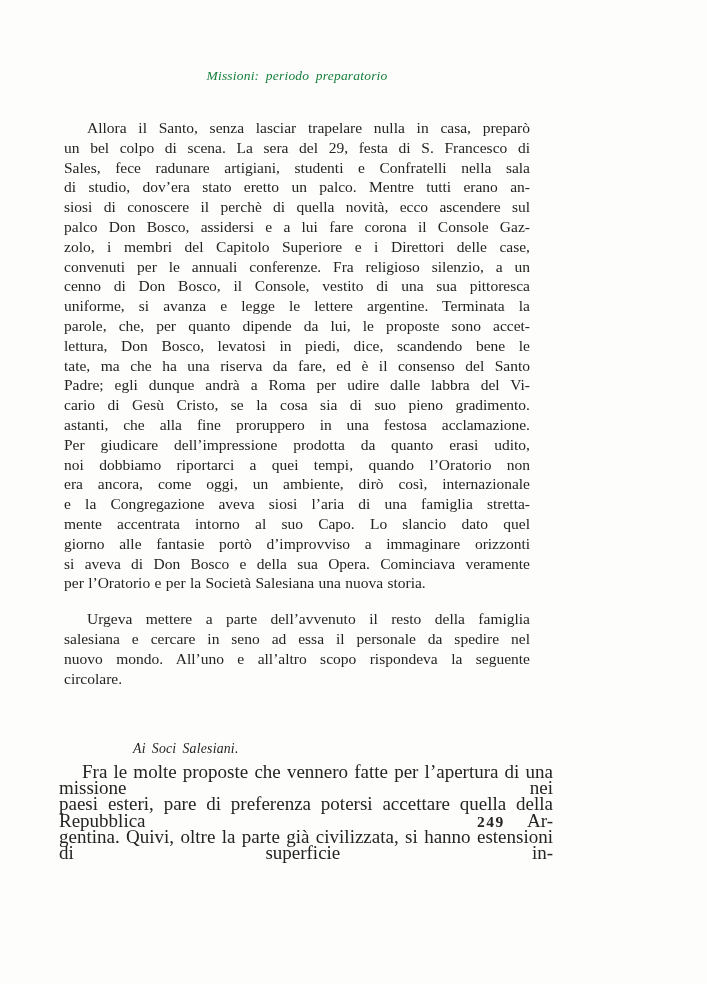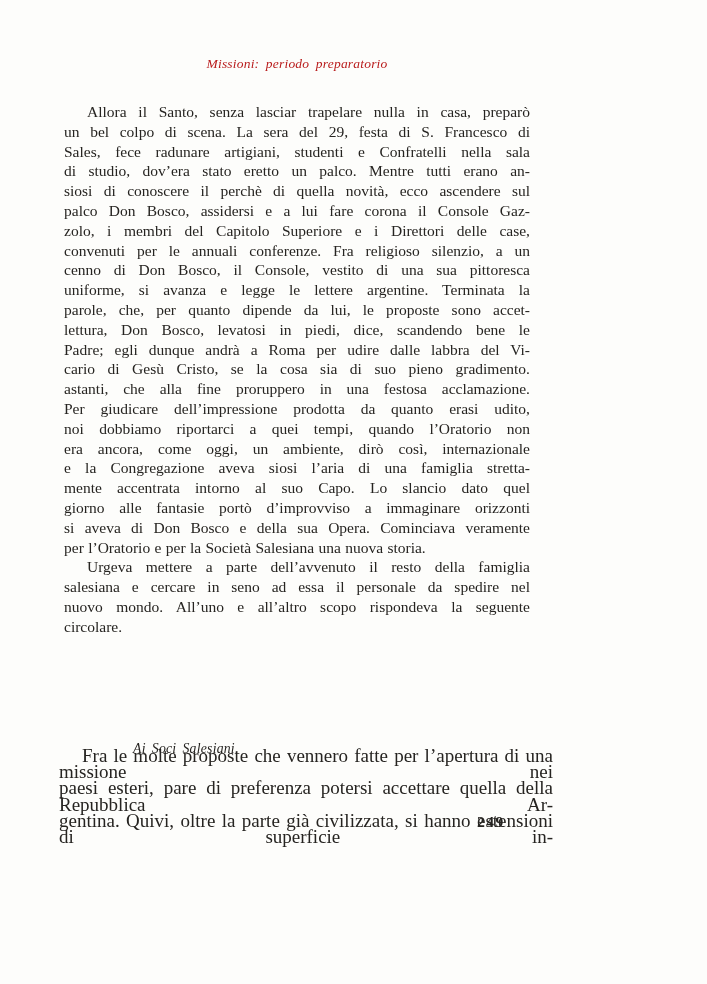--- a/index.html
+++ b/index.html
@@ -12,46 +12,46 @@
     width: 707px;
     height: 984px;
     background: #fdfdfb;
     color: #262421;
     font-family: "Liberation Serif", serif;
     overflow: hidden;
   }
   .running-header {
     position: absolute;
     left: 64px;
-    top: 56px;
+    top: 68px;
     width: 466px;
     text-align: center;
     font-style: italic;
     font-size: 13.5px;
     word-spacing: 3px;
     letter-spacing: 0.2px;
-    color: #b91c1c;
+    color: #15803d;
   }
   .body-block {
     position: absolute;
     left: 64px;
     top: 102px;
     width: 466px;
     font-size: 15.5px;
     line-height: 19.8px;
     word-spacing: 0.5px;
   }
   .para { margin: 0; }
   .line {
     text-align: justify;
     text-align-last: justify;
     white-space: normal;
   }
   .line.last { text-align-last: left; }
-  .line.indent { text-indent: 23px; }
+  .line.indent { text-indent: 23px; margin-top: 16px; }
   .section-heading {
     position: absolute;
     left: 133px;
     top: 741px;
     font-style: italic;
     font-size: 13.8px;
     word-spacing: 2.5px;
     letter-spacing: 0.2px;
   }
   .circular-block {
@@ -85,20 +85,21 @@
         <div class="line">Sales, fece radunare artigiani, studenti e Confratelli nella sala</div>
         <div class="line">di studio, dov’era stato eretto un palco. Mentre tutti erano an-</div>
         <div class="line">siosi di conoscere il perchè di quella novità, ecco ascendere sul</div>
         <div class="line">palco Don Bosco, assidersi e a lui fare corona il Console Gaz-</div>
         <div class="line">zolo, i membri del Capitolo Superiore e i Direttori delle case,</div>
         <div class="line">convenuti per le annuali conferenze. Fra religioso silenzio, a un</div>
         <div class="line">cenno di Don Bosco, il Console, vestito di una sua pittoresca</div>
         <div class="line">uniforme, si avanza e legge le lettere argentine. Terminata la</div>
         <div class="line">parole, che, per quanto dipende da lui, le proposte sono accet-</div>
         <div class="line">lettura, Don Bosco, levatosi in piedi, dice, scandendo bene le</div>
+        <div class="line">tate, ma che ha una riserva da fare, ed è il consenso del Santo</div>
         <div class="line">Padre; egli dunque andrà a Roma per udire dalle labbra del Vi-</div>
         <div class="line">cario di Gesù Cristo, se la cosa sia di suo pieno gradimento.</div>
         <div class="line">astanti, che alla fine proruppero in una festosa acclamazione.</div>
         <div class="line">Per giudicare dell’impressione prodotta da quanto erasi udito,</div>
         <div class="line">noi dobbiamo riportarci a quei tempi, quando l’Oratorio non</div>
         <div class="line">era ancora, come oggi, un ambiente, dirò così, internazionale</div>
         <div class="line">e la Congregazione aveva siosi l’aria di una famiglia stretta-</div>
         <div class="line">mente accentrata intorno al suo Capo. Lo slancio dato quel</div>
         <div class="line">giorno alle fantasie portò d’improvviso a immaginare orizzonti</div>
         <div class="line">si aveva di Don Bosco e della sua Opera. Cominciava veramente</div>

